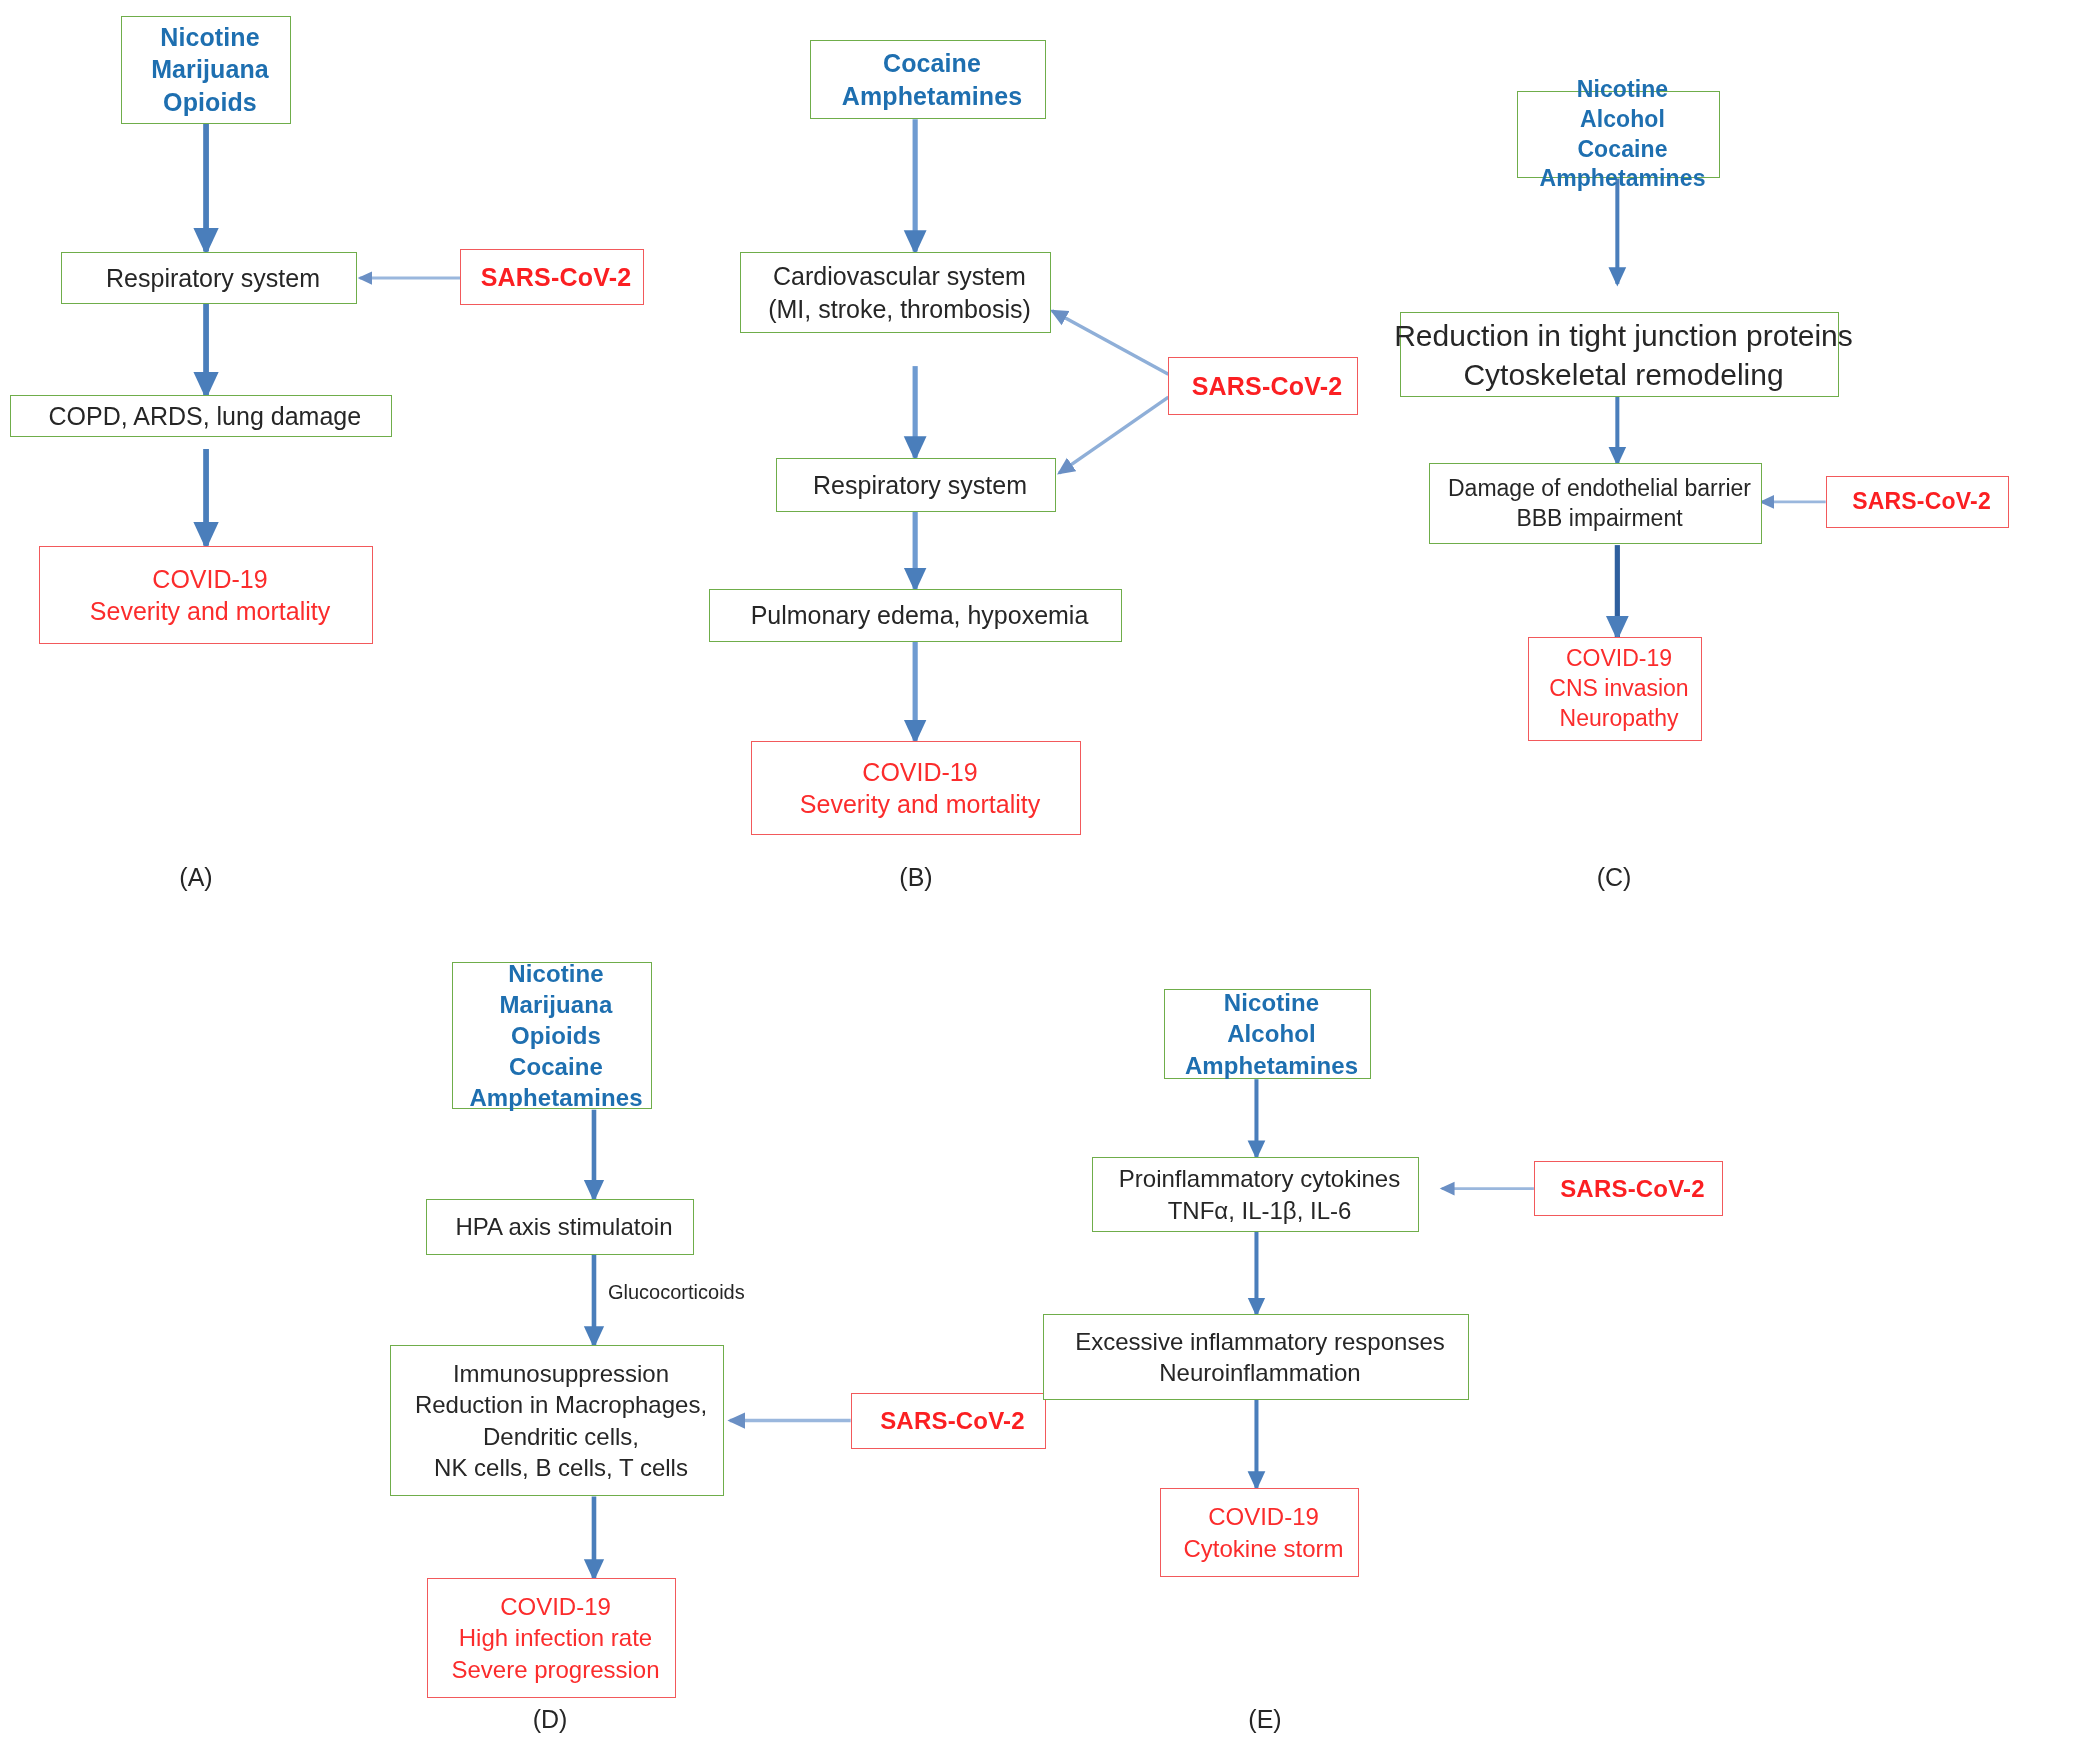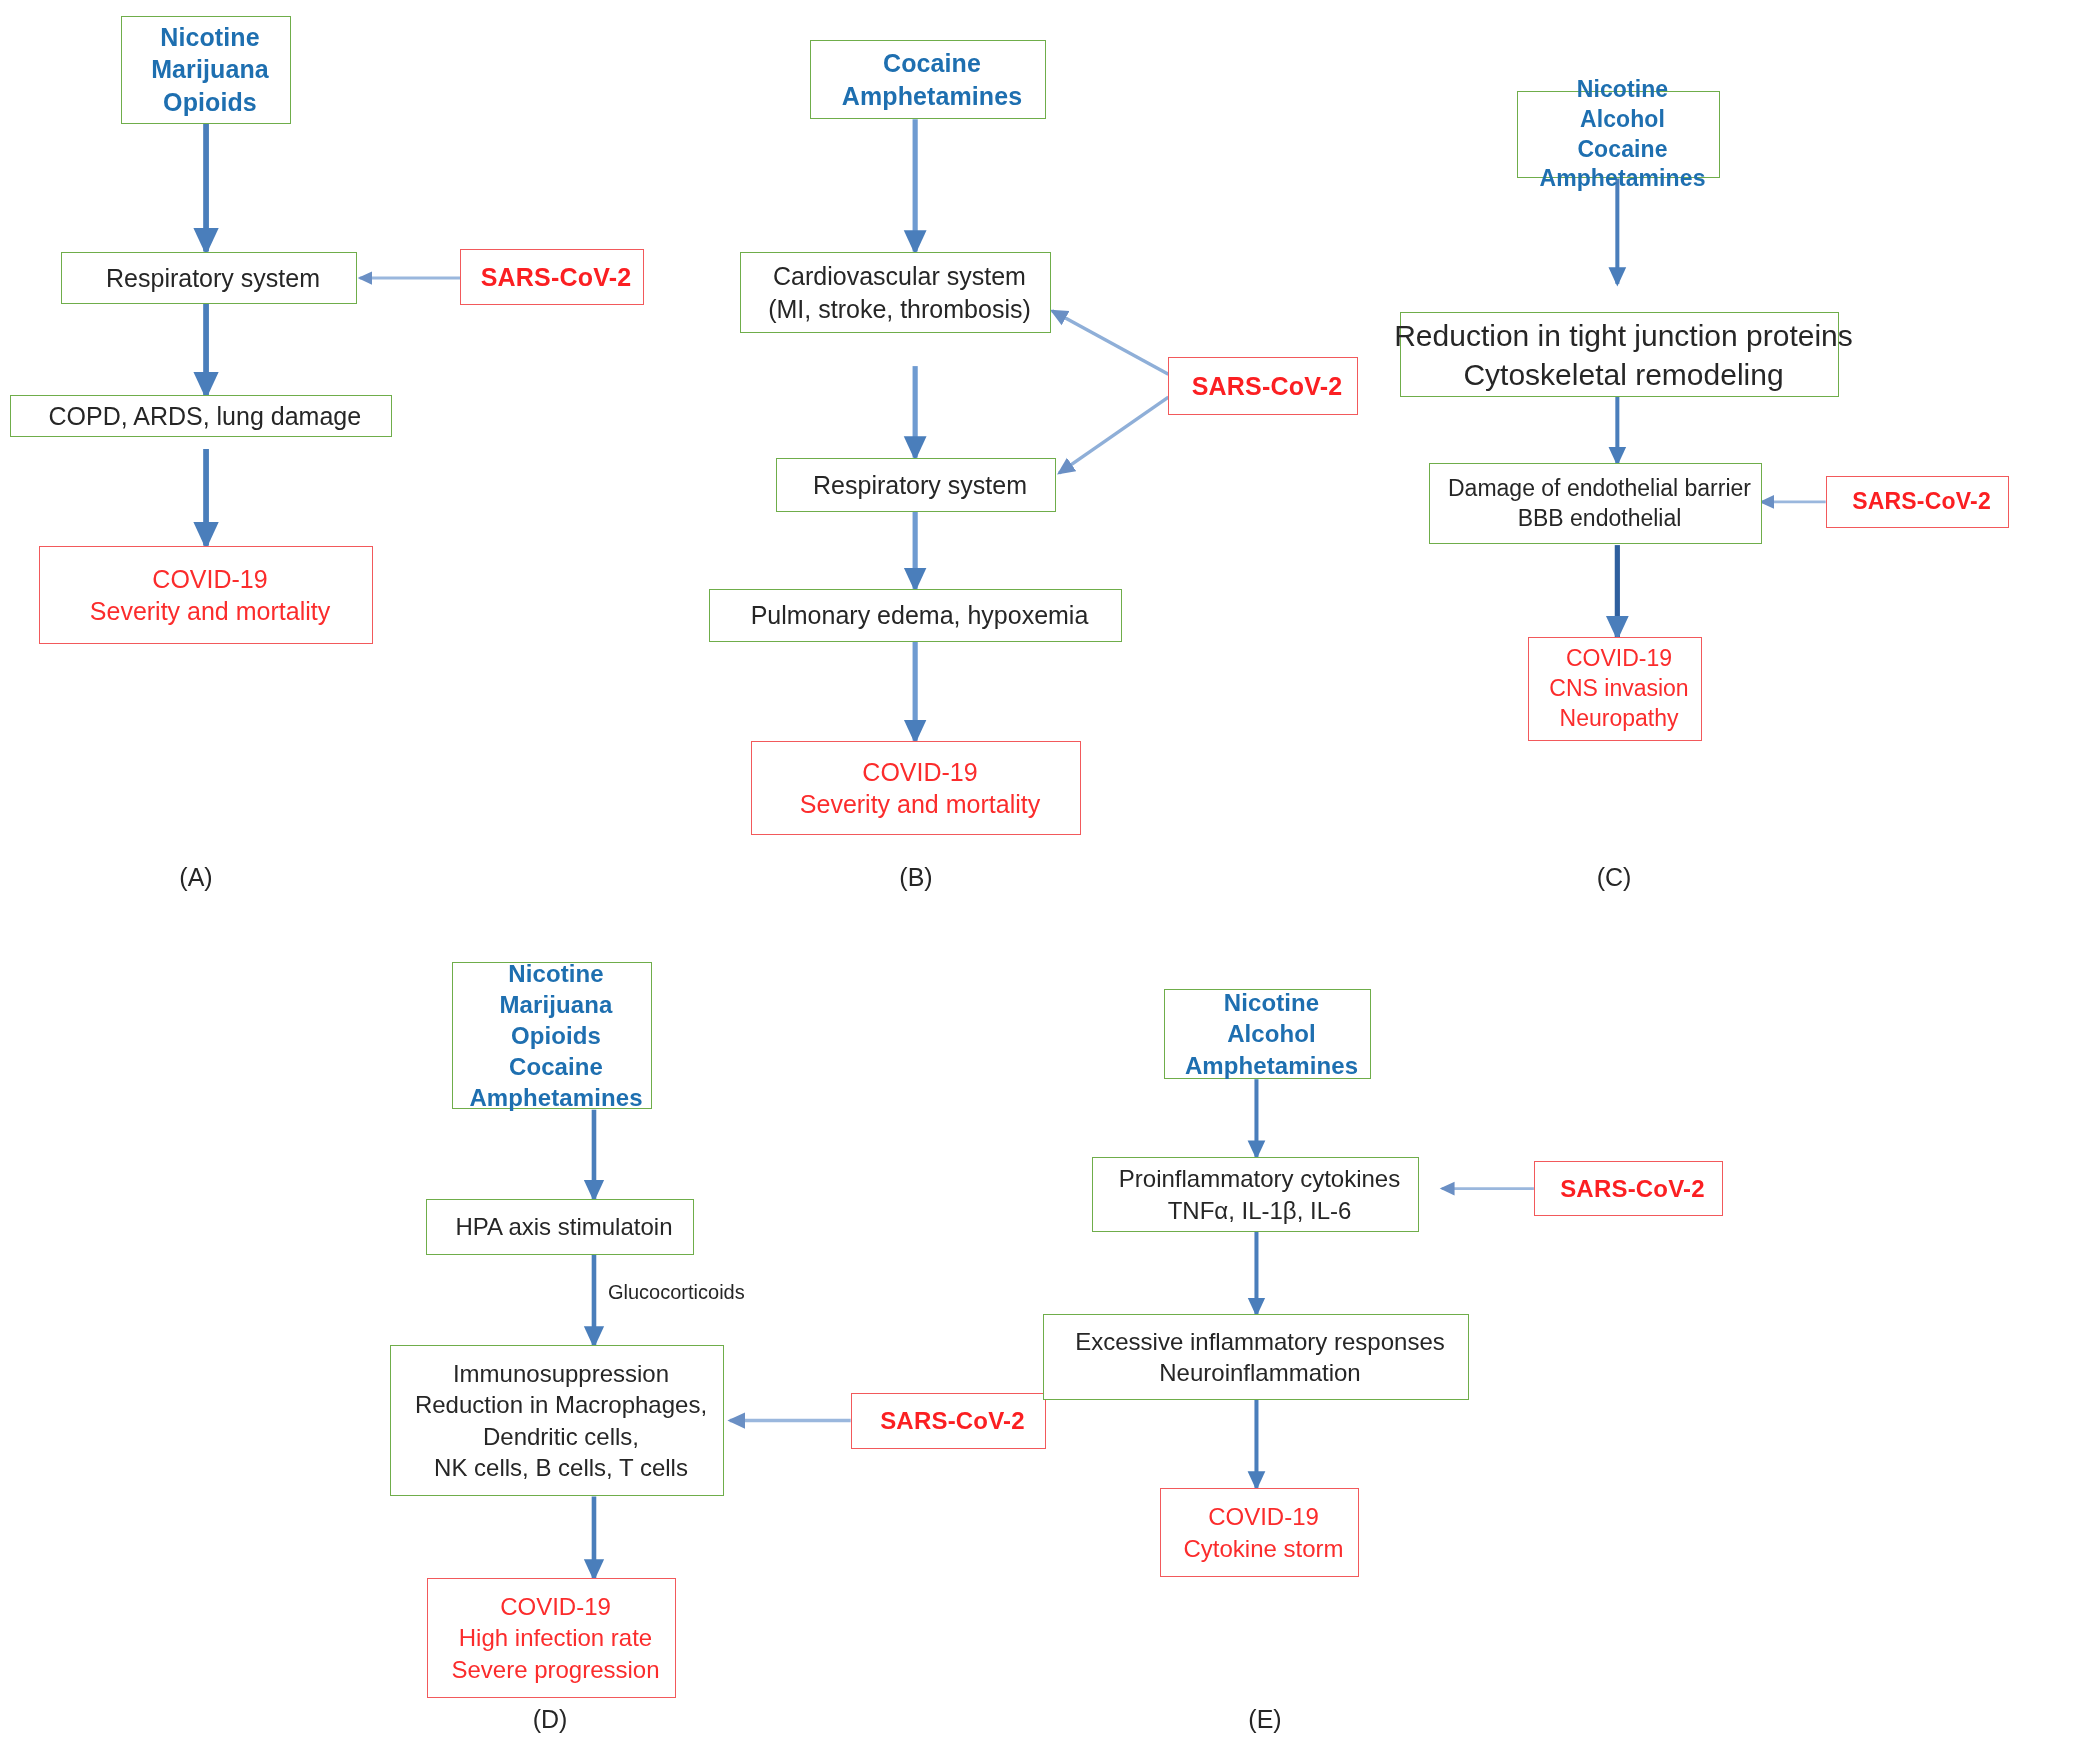--- a/index.html
+++ b/index.html
@@ -188,21 +188,21 @@
     <span class="ln">Amphetamines</span>
   </div>
 
   <div class="node mech" style="left:1400px;top:284px;width:439px;height:85px;font-size:30px;margin-top:28px;">
     <span class="ln">Reduction in tight junction proteins</span>
     <span class="ln">Cytoskeletal remodeling</span>
   </div>
 
   <div class="node mech" style="left:1429px;top:463px;width:333px;height:81px;font-size:23px;">
     <span class="ln">Damage of endothelial barrier</span>
-    <span class="ln">BBB endothelial</span>
+    <span class="ln">BBB impairment</span>
   </div>
 
   <div class="node outcome" style="left:1528px;top:637px;width:174px;height:104px;font-size:23px;">
     <span class="ln">COVID-19</span>
     <span class="ln">CNS invasion</span>
     <span class="ln">Neuropathy</span>
   </div>
 
   <div class="node virus" style="left:1826px;top:476px;width:183px;height:52px;font-size:23px;">
     <span class="ln">SARS-CoV-2</span>

